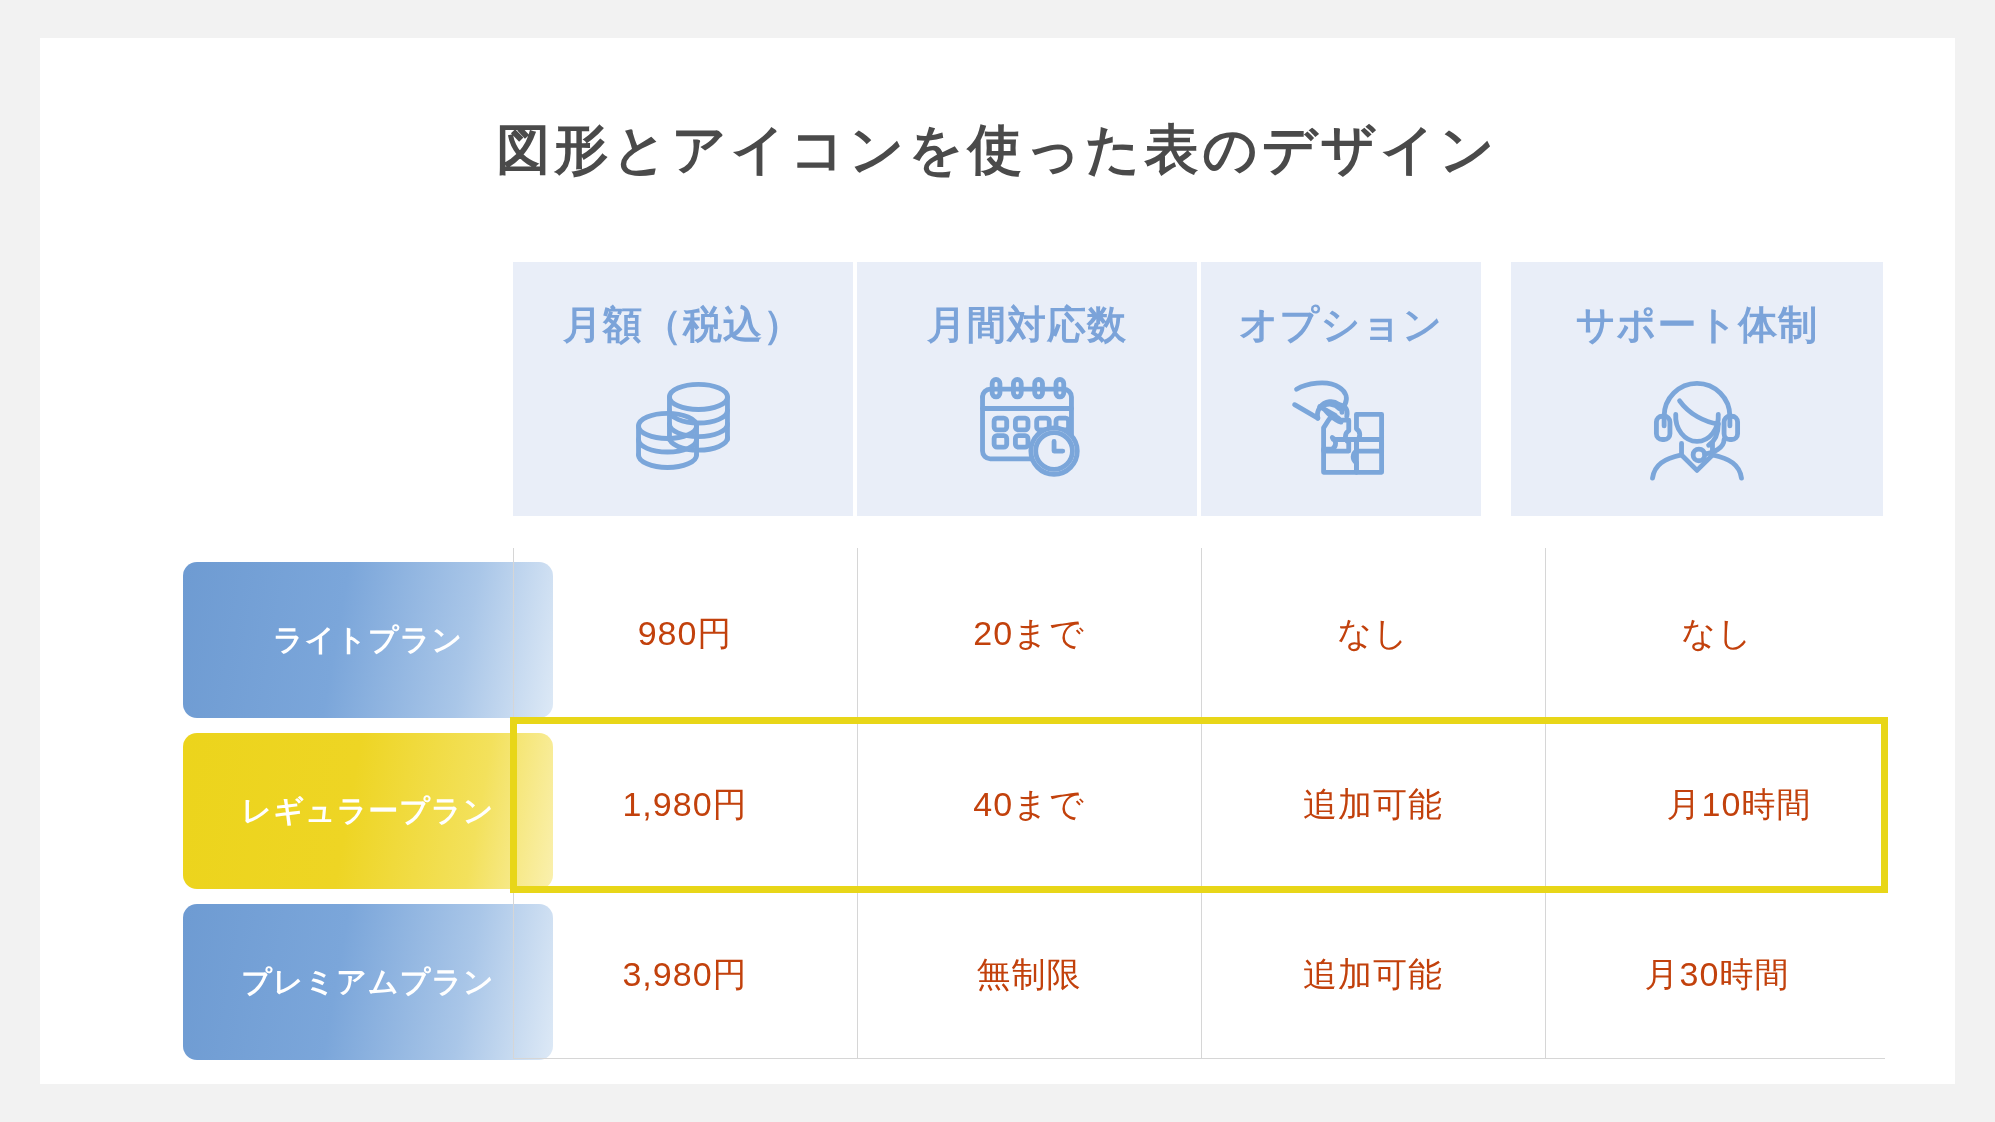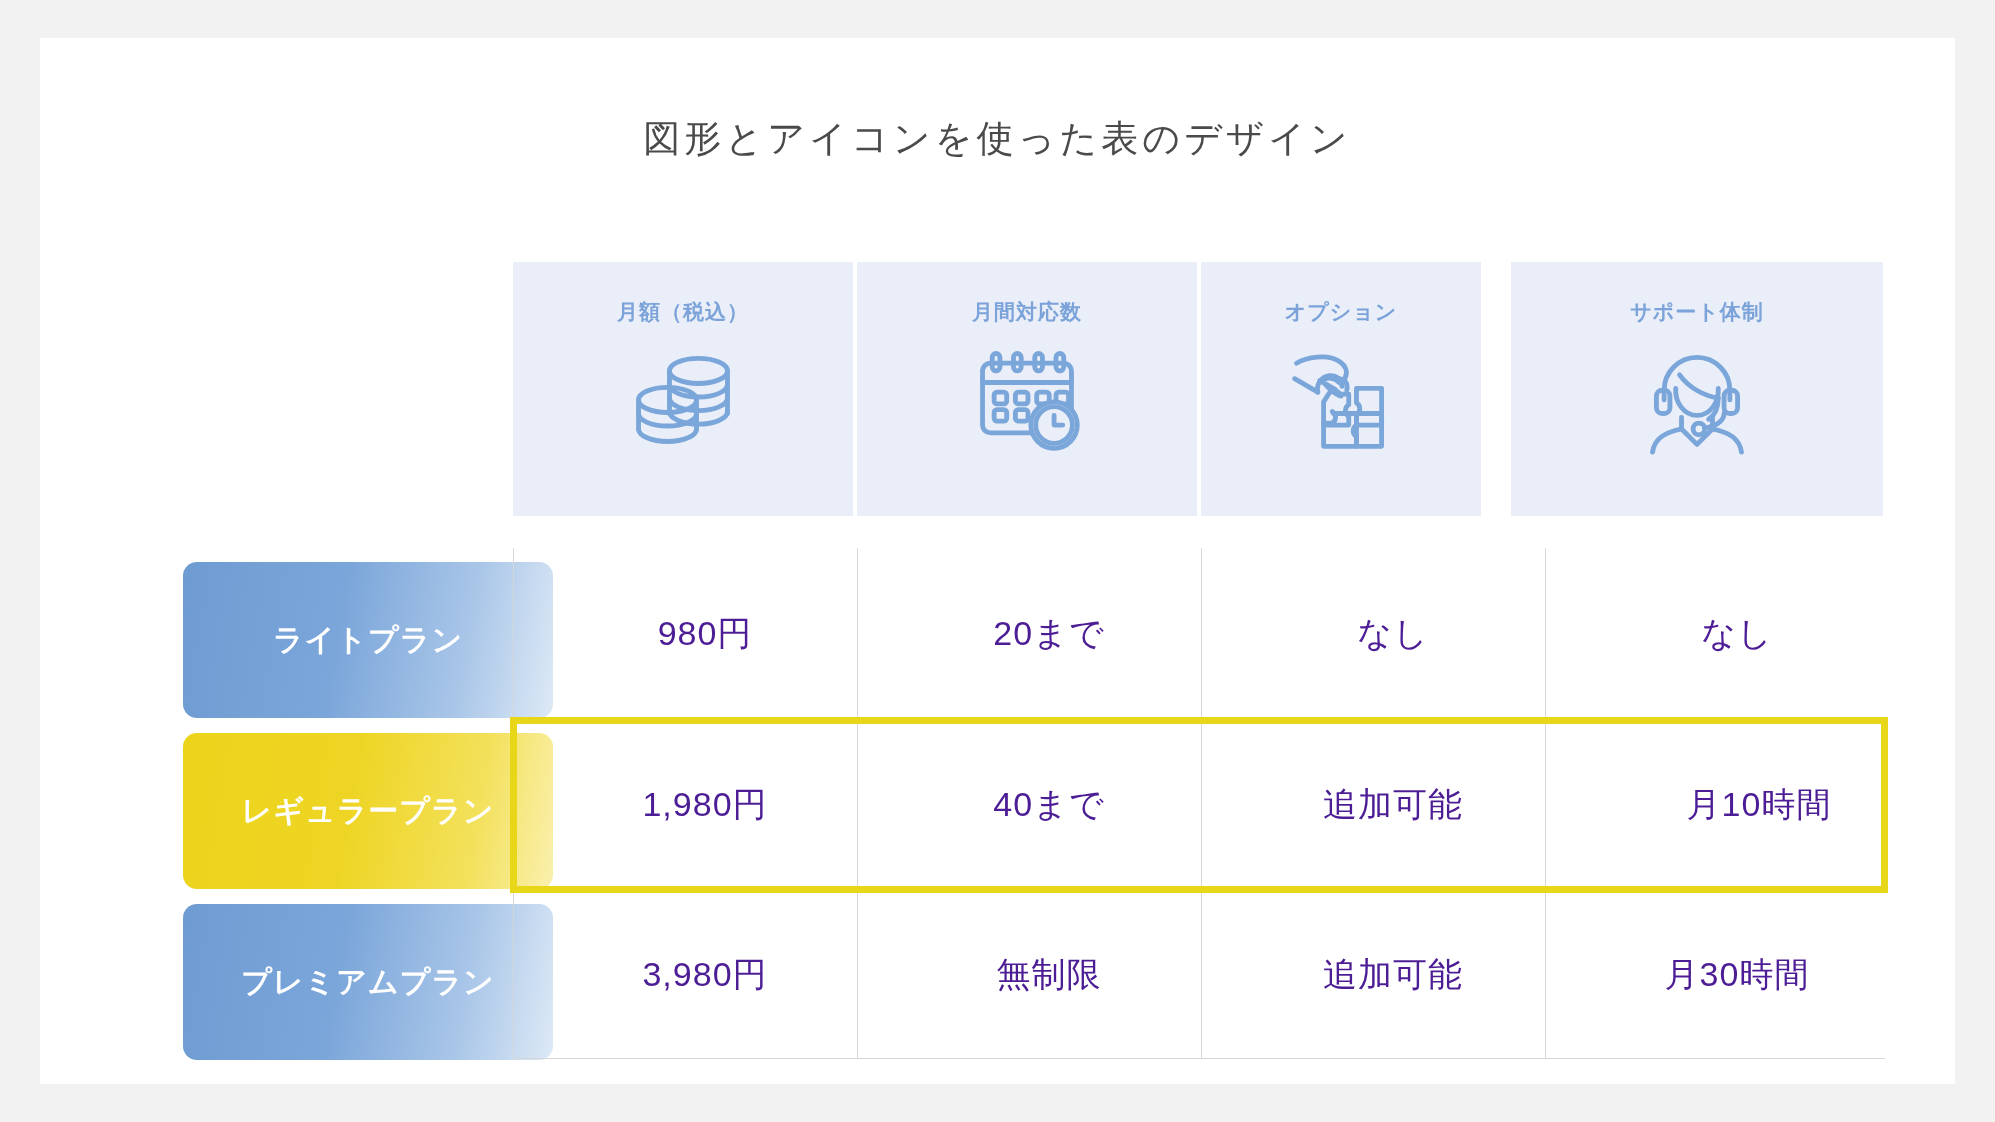--- a/index.html
+++ b/index.html
@@ -27,22 +27,22 @@
     box-sizing: border-box;
   }
 
   
   .title {
     position: absolute;
     left: 0;
     top: 76px;
     width: 100%;
     text-align: center;
-    font-size: 37px;
-    font-weight: 400;
+    font-size: 54px;
+    font-weight: 700;
     color: #4a4a4a;
     letter-spacing: 4px;
     white-space: nowrap;
   }
 
   
   .table-wrap {
     position: absolute;
     left: 0;
     top: 0;
@@ -56,21 +56,21 @@
     top: 224px;
     height: 254px;
     background: #e9eef8;
     box-sizing: border-box;
     display: flex;
     flex-direction: column;
     align-items: center;
   }
   .hcell .hlabel {
     margin-top: 36px;
-    font-size: 21px;
+    font-size: 39px;
     font-weight: 700;
     color: #7ba3d9;
     letter-spacing: 1px;
     white-space: nowrap;
   }
   .hcell .hicon {
     margin-top: 14px;
     width: 116px;
     height: 116px;
     display: block;
@@ -101,25 +101,24 @@
   }
 
   
   .dcell {
     position: absolute;
     height: 170px;
     display: flex;
     align-items: center;
     justify-content: center;
     font-size: 34px;
-    color: #4c1d95;
+    color: #c2410c;
     letter-spacing: 1px;
     white-space: nowrap;
     box-sizing: border-box;
-    margin-left: 20px;
   }
 
   
   .vsep {
     position: absolute;
     width: 1px;
     background: #d6d6d6;
   }
   
   .hsep {

